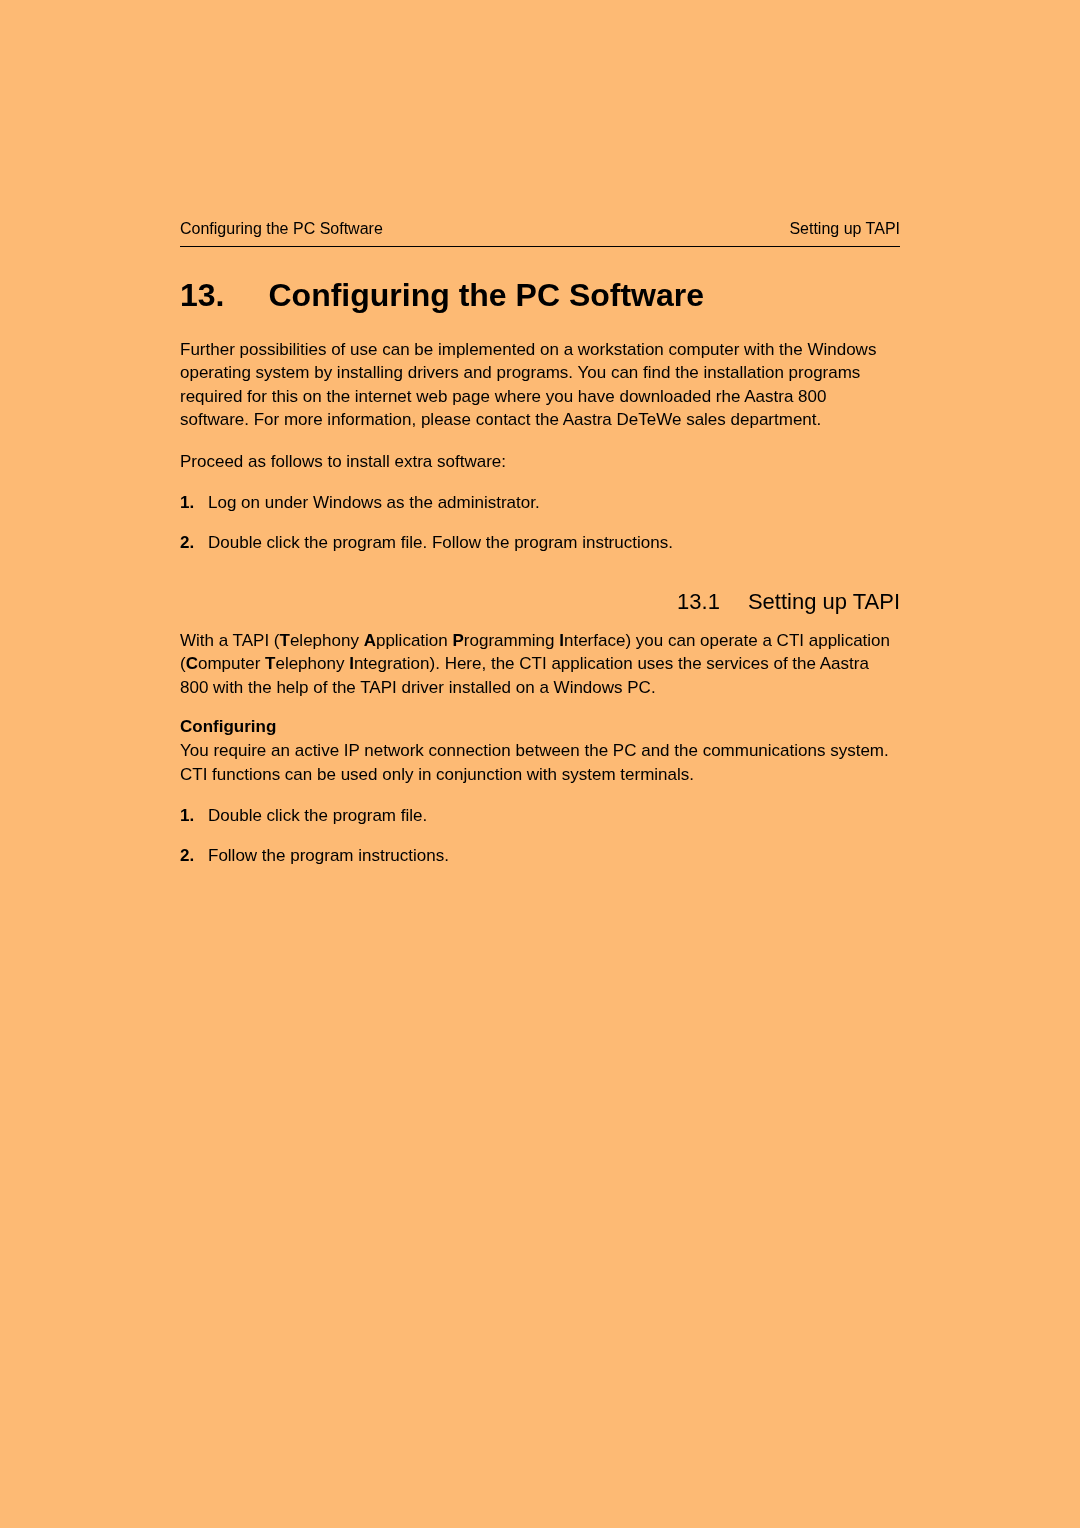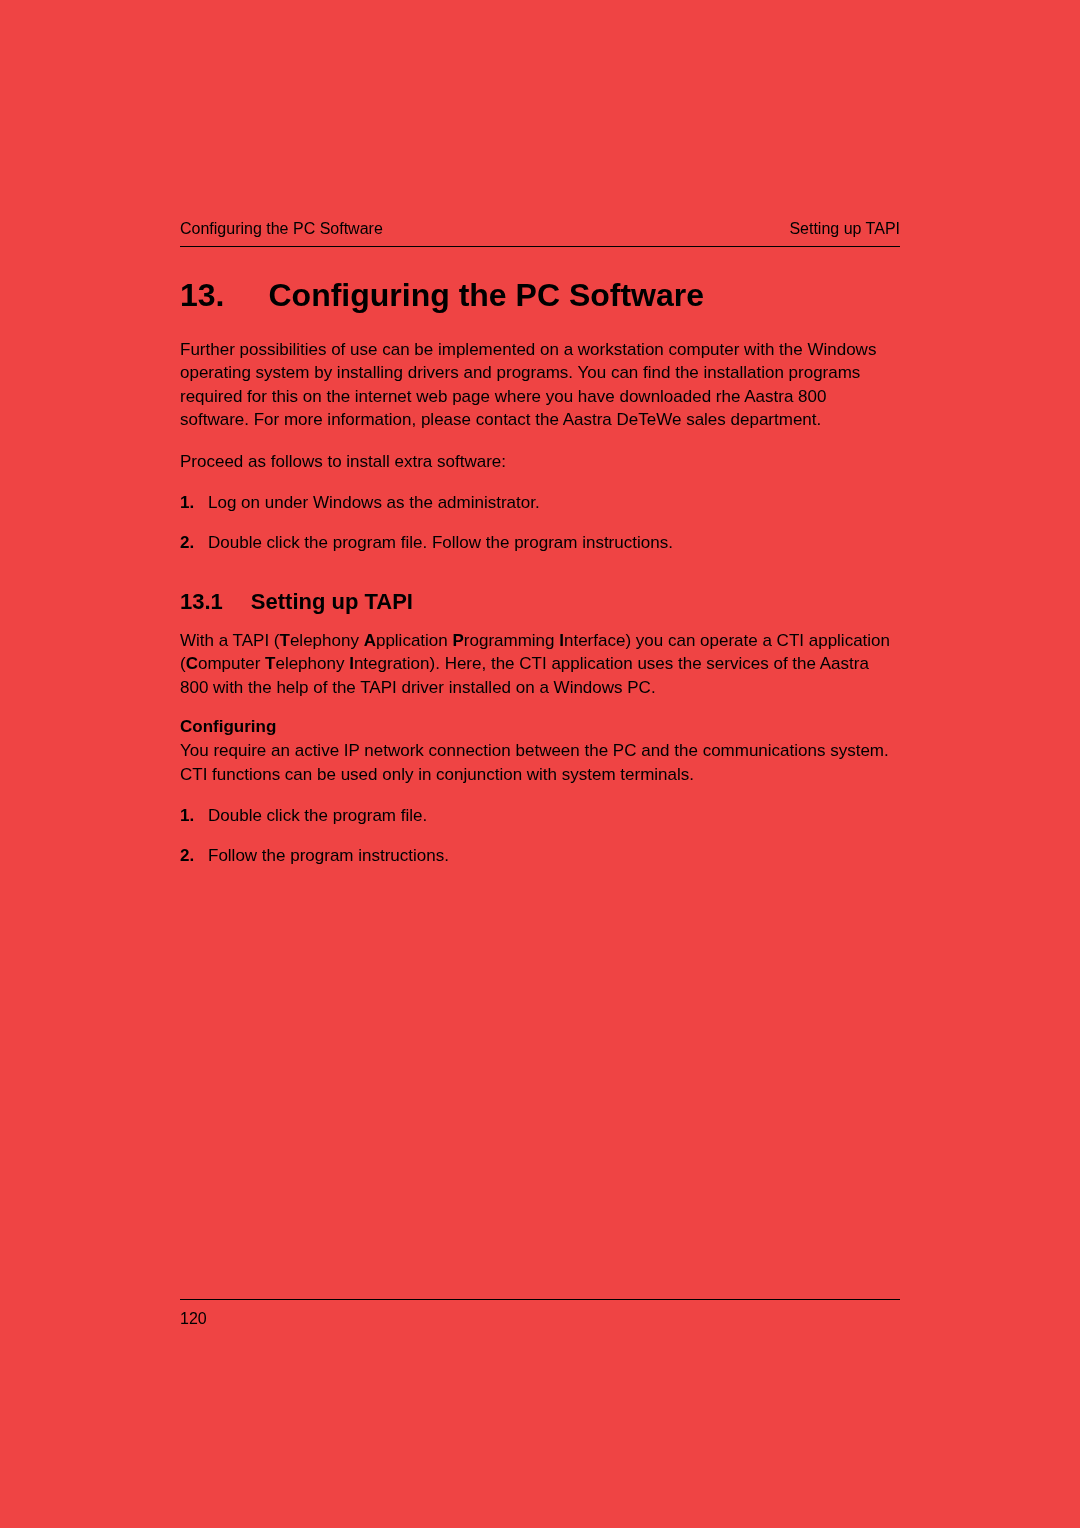--- a/index.html
+++ b/index.html
@@ -4,21 +4,21 @@
 <style>
   html, body {
     margin: 0;
     padding: 0;
     background: #ffffff;
     width: 1080px;
   }
   .page {
     width: 1080px;
     min-height: 1528px;
-    background: #ef4444;
+    background: #fdba74;
     font-family: "Segoe UI", "Helvetica Neue", Arial, sans-serif;
     color: #000000;
     position: relative;
     box-sizing: border-box;
     padding: 220px 180px 0 180px;
   }
   .running-head {
     display: flex;
     justify-content: space-between;
     font-size: 16px;
@@ -27,24 +27,25 @@
   }
   h1.chapter {
     font-size: 32px;
     font-weight: 700;
     margin: 30px 0 24px 0;
     display: flex;
     gap: 44px;
   }
   h2.section {
     font-size: 22px;
-    font-weight: 700;
+    font-weight: 400;
     margin: 34px 0 14px 0;
     display: flex;
     gap: 28px;
+    justify-content: flex-end;
   }
   p.para {
     font-size: 17px;
     line-height: 1.38;
     margin: 0 0 18px 0;
   }
   ol.steps {
     list-style: none;
     padding: 0;
     margin: 0 0 18px 0;
@@ -124,17 +125,14 @@
   <p class="sub-head">Configuring</p>
   <p class="para">You require an active IP network connection between the PC and the communications system. CTI functions can be used only in conjunction with system terminals.</p>
 
 
 
   <ol class="steps">
     <li>Double click the program file.</li>
     <li>Follow the program instructions.</li>
   </ol>
 
-  <div class="footer">
-    <div class="footer-rule">120</div>
-  </div>
 
 </div>
 
 </body></html>

